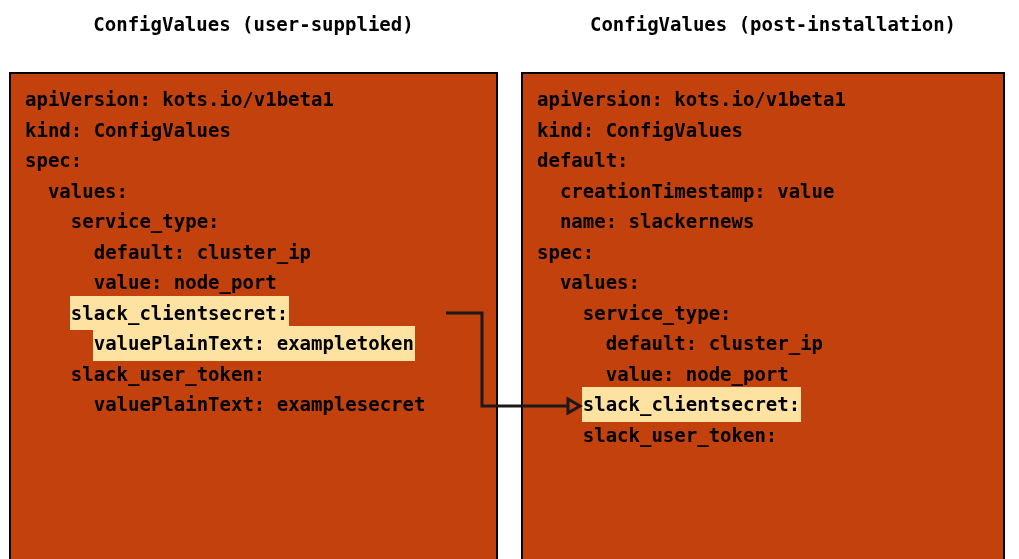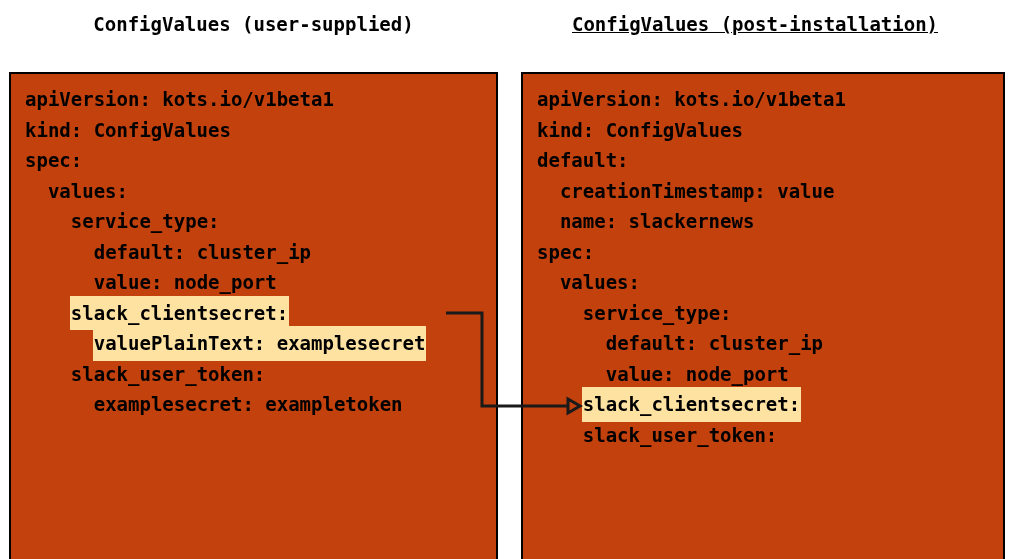--- a/index.html
+++ b/index.html
@@ -29,21 +29,21 @@
     font-family: "DejaVu Sans Mono", "Liberation Mono", monospace;
     font-size: 19px;
     font-weight: bold;
     color: #000000;
     letter-spacing: 0px;
     white-space: pre;
     text-align: center;
     line-height: 26px;
   }
   #title-left  { left: 9px;   top: 11px; width: 489px; }
-  #title-right { left: 513px; top: 11px; width: 484px; text-decoration: underline; }
+  #title-right { left: 531px; top: 11px; width: 484px; }
 
   
   .code-box {
     position: absolute;
     box-sizing: border-box;
     background: #c2410c;
     border: 2px solid #000000;
     overflow: hidden;
     margin-top: 28px;
   }
@@ -97,23 +97,23 @@
   <div class="code-box" id="box-left">
     <div class="code-lines" id="lines-left">
         <div class="code-line"><span class="seg" style="width: 0px; padding: 0px;"></span><span class="seg">apiVersion: kots.io/v1beta1</span></div>
         <div class="code-line"><span class="seg" style="width: 0px; padding: 0px;"></span><span class="seg">kind: ConfigValues</span></div>
         <div class="code-line"><span class="seg" style="width: 0px; padding: 0px;"></span><span class="seg">spec:</span></div>
         <div class="code-line"><span class="seg" style="width: 22.9px; padding: 0px;"></span><span class="seg">values:</span></div>
         <div class="code-line"><span class="seg" style="width: 45.8px; padding: 0px;"></span><span class="seg">service_type:</span></div>
         <div class="code-line"><span class="seg" style="width: 68.7px; padding: 0px;"></span><span class="seg">default: cluster_ip</span></div>
         <div class="code-line"><span class="seg" style="width: 68.7px; padding: 0px;"></span><span class="seg">value: node_port</span></div>
         <div class="code-line"><span class="seg" style="width: 45.8px; padding: 0px;"></span><span class="seg hl">slack_clientsecret:</span></div>
-        <div class="code-line"><span class="seg" style="width: 68.7px; padding: 0px;"></span><span class="seg hl">valuePlainText: examplesecret</span></div>
+        <div class="code-line"><span class="seg" style="width: 68.7px; padding: 0px;"></span><span class="seg hl">valuePlainText: exampletoken</span></div>
         <div class="code-line"><span class="seg" style="width: 45.8px; padding: 0px;"></span><span class="seg">slack_user_token:</span></div>
-        <div class="code-line"><span class="seg" style="width: 68.7px; padding: 0px;"></span><span class="seg">examplesecret: exampletoken</span></div>
+        <div class="code-line"><span class="seg" style="width: 68.7px; padding: 0px;"></span><span class="seg">valuePlainText: examplesecret</span></div>
       </div>
   </div>
 
   <div class="panel-title" id="title-right">ConfigValues (post-installation)</div>
 
   <div class="code-box" id="box-right">
     <div class="code-lines" id="lines-right">
         <div class="code-line"><span class="seg" style="width: 0px; padding: 0px;"></span><span class="seg">apiVersion: kots.io/v1beta1</span></div>
         <div class="code-line"><span class="seg" style="width: 0px; padding: 0px;"></span><span class="seg">kind: ConfigValues</span></div>
         <div class="code-line"><span class="seg" style="width: 0px; padding: 0px;"></span><span class="seg">default:</span></div>

